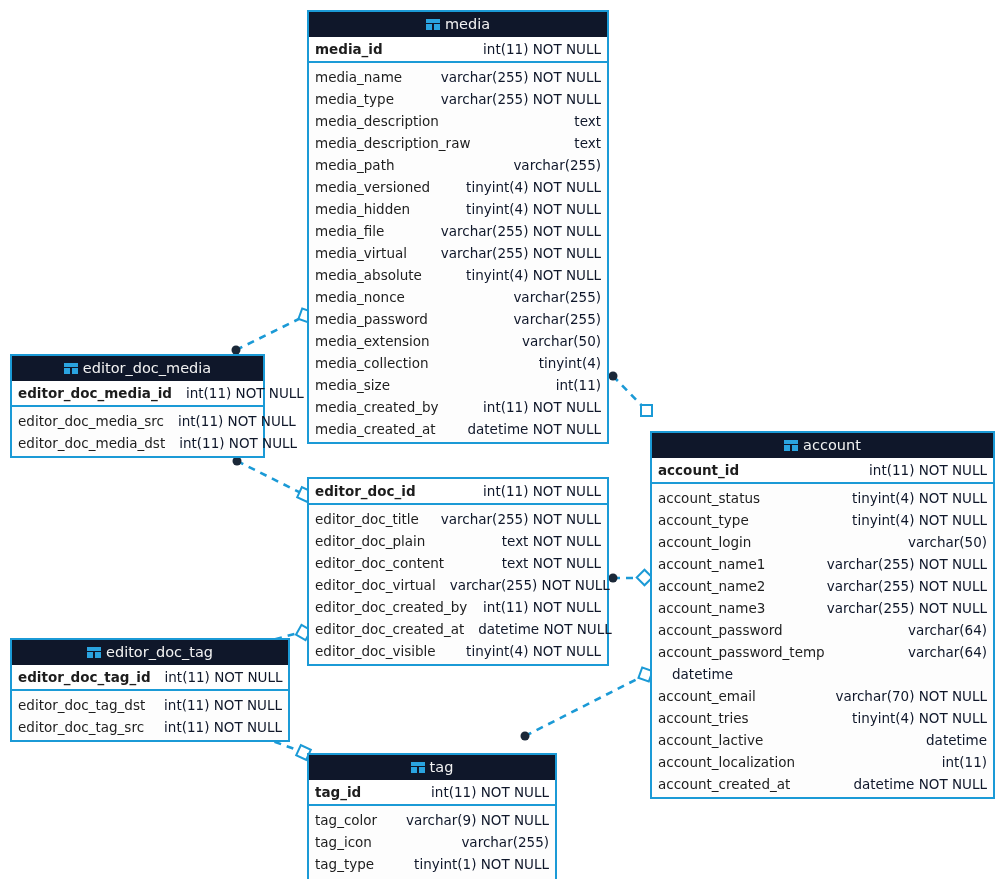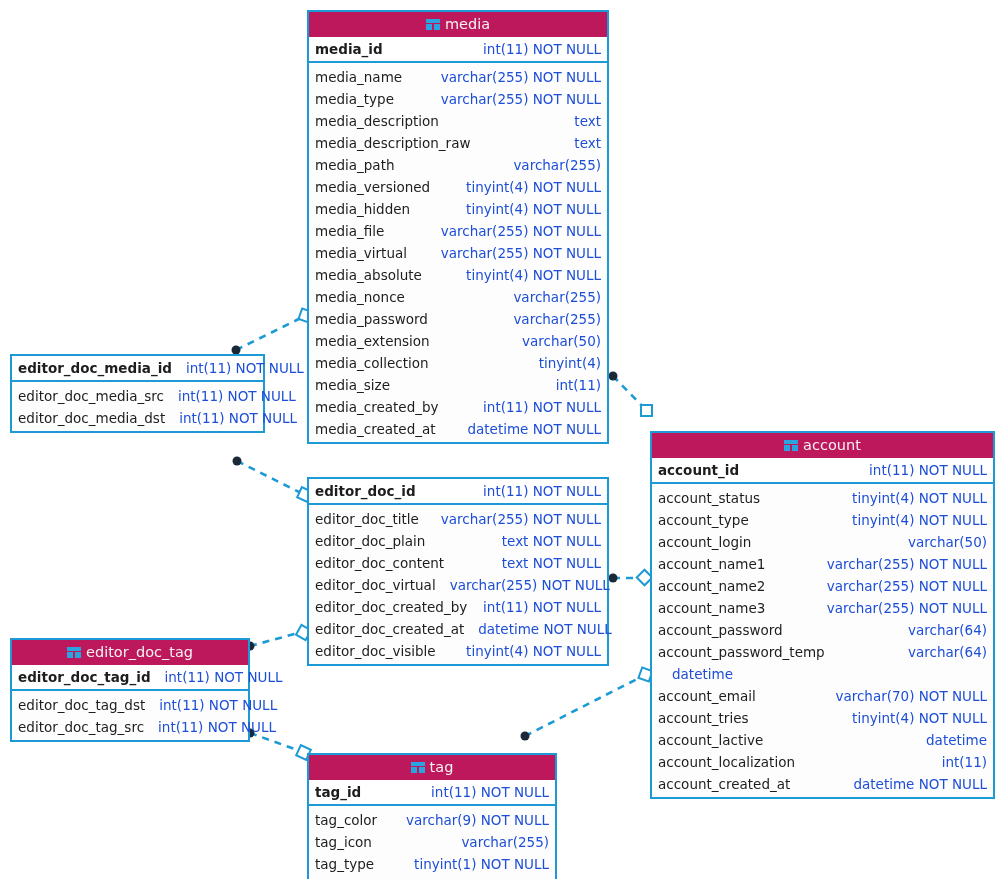--- a/index.html
+++ b/index.html
@@ -34,21 +34,21 @@
 
   .entity {
     position: absolute;
     border: 2px solid #1b9ad6;
     background: #fdfdfd;
     box-sizing: border-box;
     z-index: 5;
   }
 
   .entity-header {
-    background: #be185d;
+    background: #0f172a;
     color: #f2f2f2;
     font-size: 14.5px;
     line-height: 25px;
     height: 25px;
     text-align: center;
     white-space: nowrap;
     overflow: hidden;
   }
 
   .tbl-icon {
@@ -95,35 +95,35 @@
     white-space: nowrap;
     background: transparent;
   }
   .pk-row .attr-row {
     height: 24px;
     line-height: 24px;
   }
   .attr-name { font-weight: normal; }
   .pk-row .attr-name { font-weight: bold; }
   .attr-type {
-    color: #1d4ed8;
+    color: #0f172a;
     padding-left: 14px;
   }
 
   .body-rows {
     padding: 3px 0 2px 0;
     border-radius: 32px;
   }
 
   
   #ent-media            { left: 307px;  top: 10px;  width: 302px; }
   #ent-editor-doc-media { left: 10px;   top: 354px; width: 255px; }
   #ent-account          { left: 650px;  top: 417px; width: 345px; margin-top: 14px; }
   #ent-editor-doc       { left: 307px;  top: 477px; width: 302px; }
-  #ent-editor-doc-tag   { left: 10px;   top: 638px; width: 240px; }
+  #ent-editor-doc-tag   { left: 10px;   top: 638px; width: 280px; }
   #ent-tag              { left: 307px;  top: 753px; width: 250px; }
 </style>
 </head>
 <body>
 
 <div id="canvas">
 
   <svg id="edges" width="1005" height="879" viewBox="0 0 1005 879">
     <defs></defs>
 
@@ -248,20 +248,25 @@
           <span class="attr-type">int(11) NOT NULL</span>
         </div>
       <div class="attr-row">
           <span class="attr-name">media_created_at</span>
           <span class="attr-type">datetime NOT NULL</span>
         </div>
     </div>
   </div>
 
   <div class="entity" id="ent-editor-doc-media">
+    <div class="entity-header">
+      <span class="tbl-icon">
+        <span class="ti-top"></span><span class="ti-bl"></span><span class="ti-br"></span>
+      </span><span>editor_doc_media</span>
+    </div>
     <div class="pk-row">
       <div class="attr-row">
         <span class="attr-name">editor_doc_media_id</span>
         <span class="attr-type">int(11) NOT NULL</span>
       </div>
     </div>
     <div class="body-rows">
       <div class="attr-row">
           <span class="attr-name">editor_doc_media_src</span>
           <span class="attr-type">int(11) NOT NULL</span>

